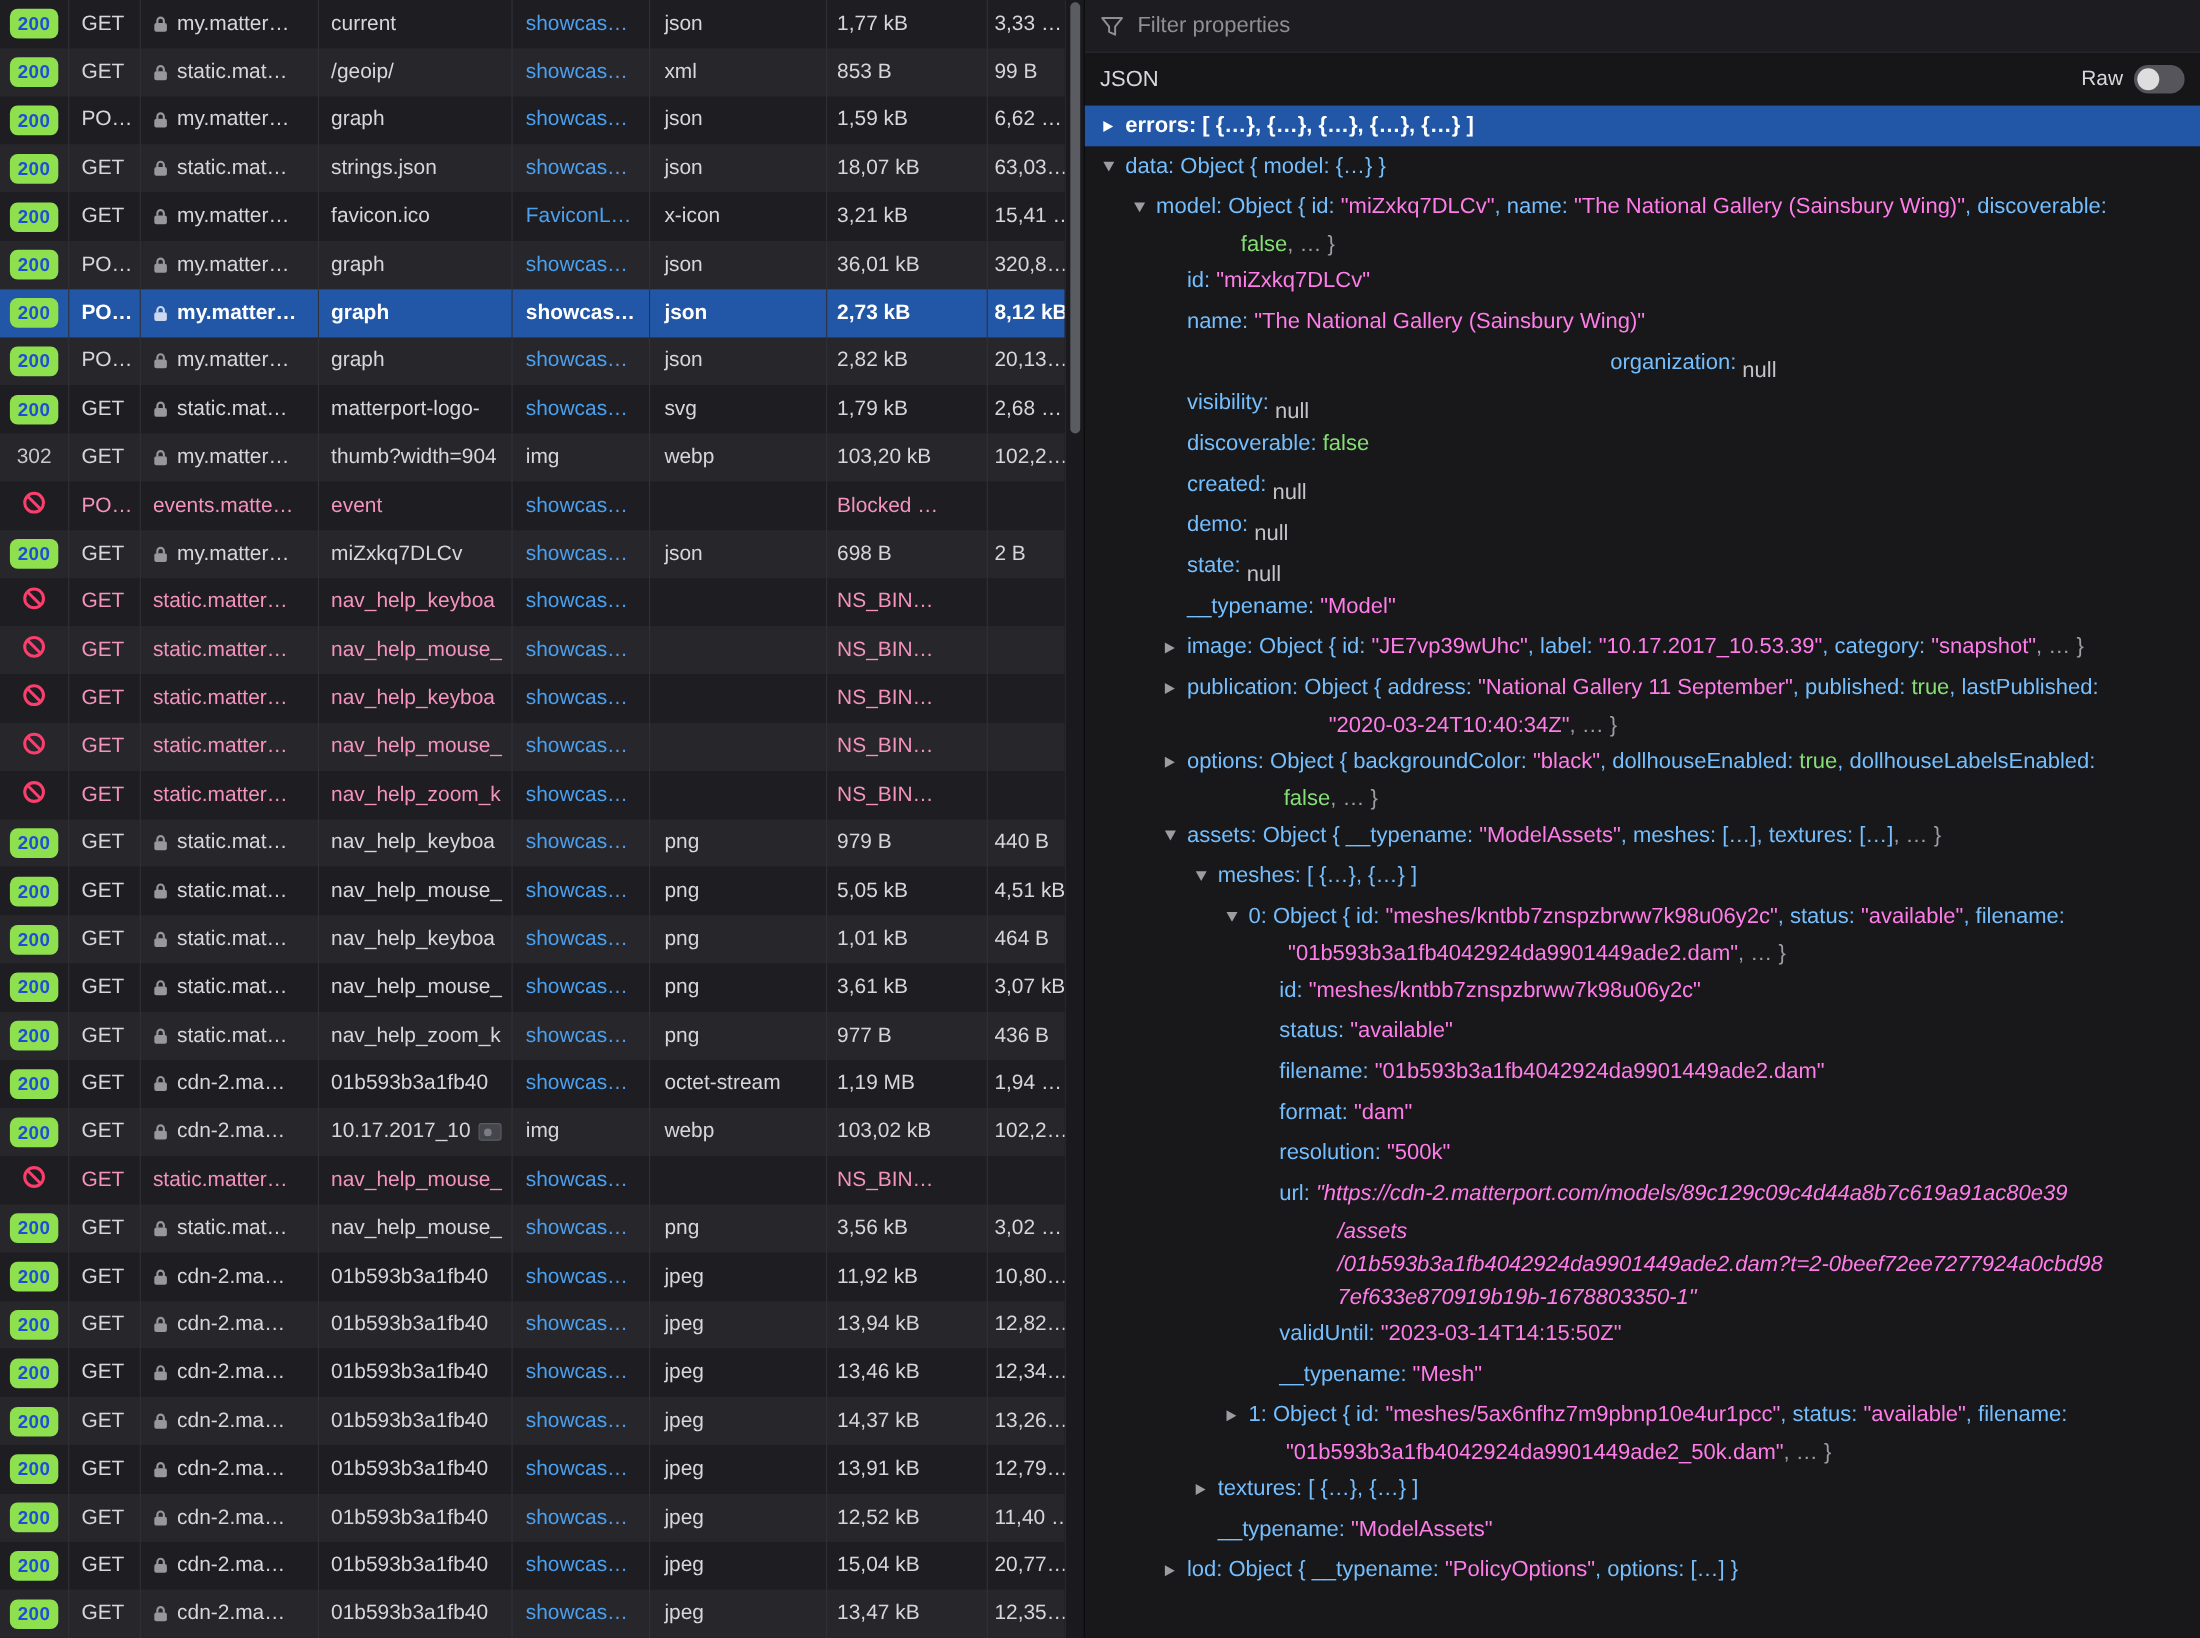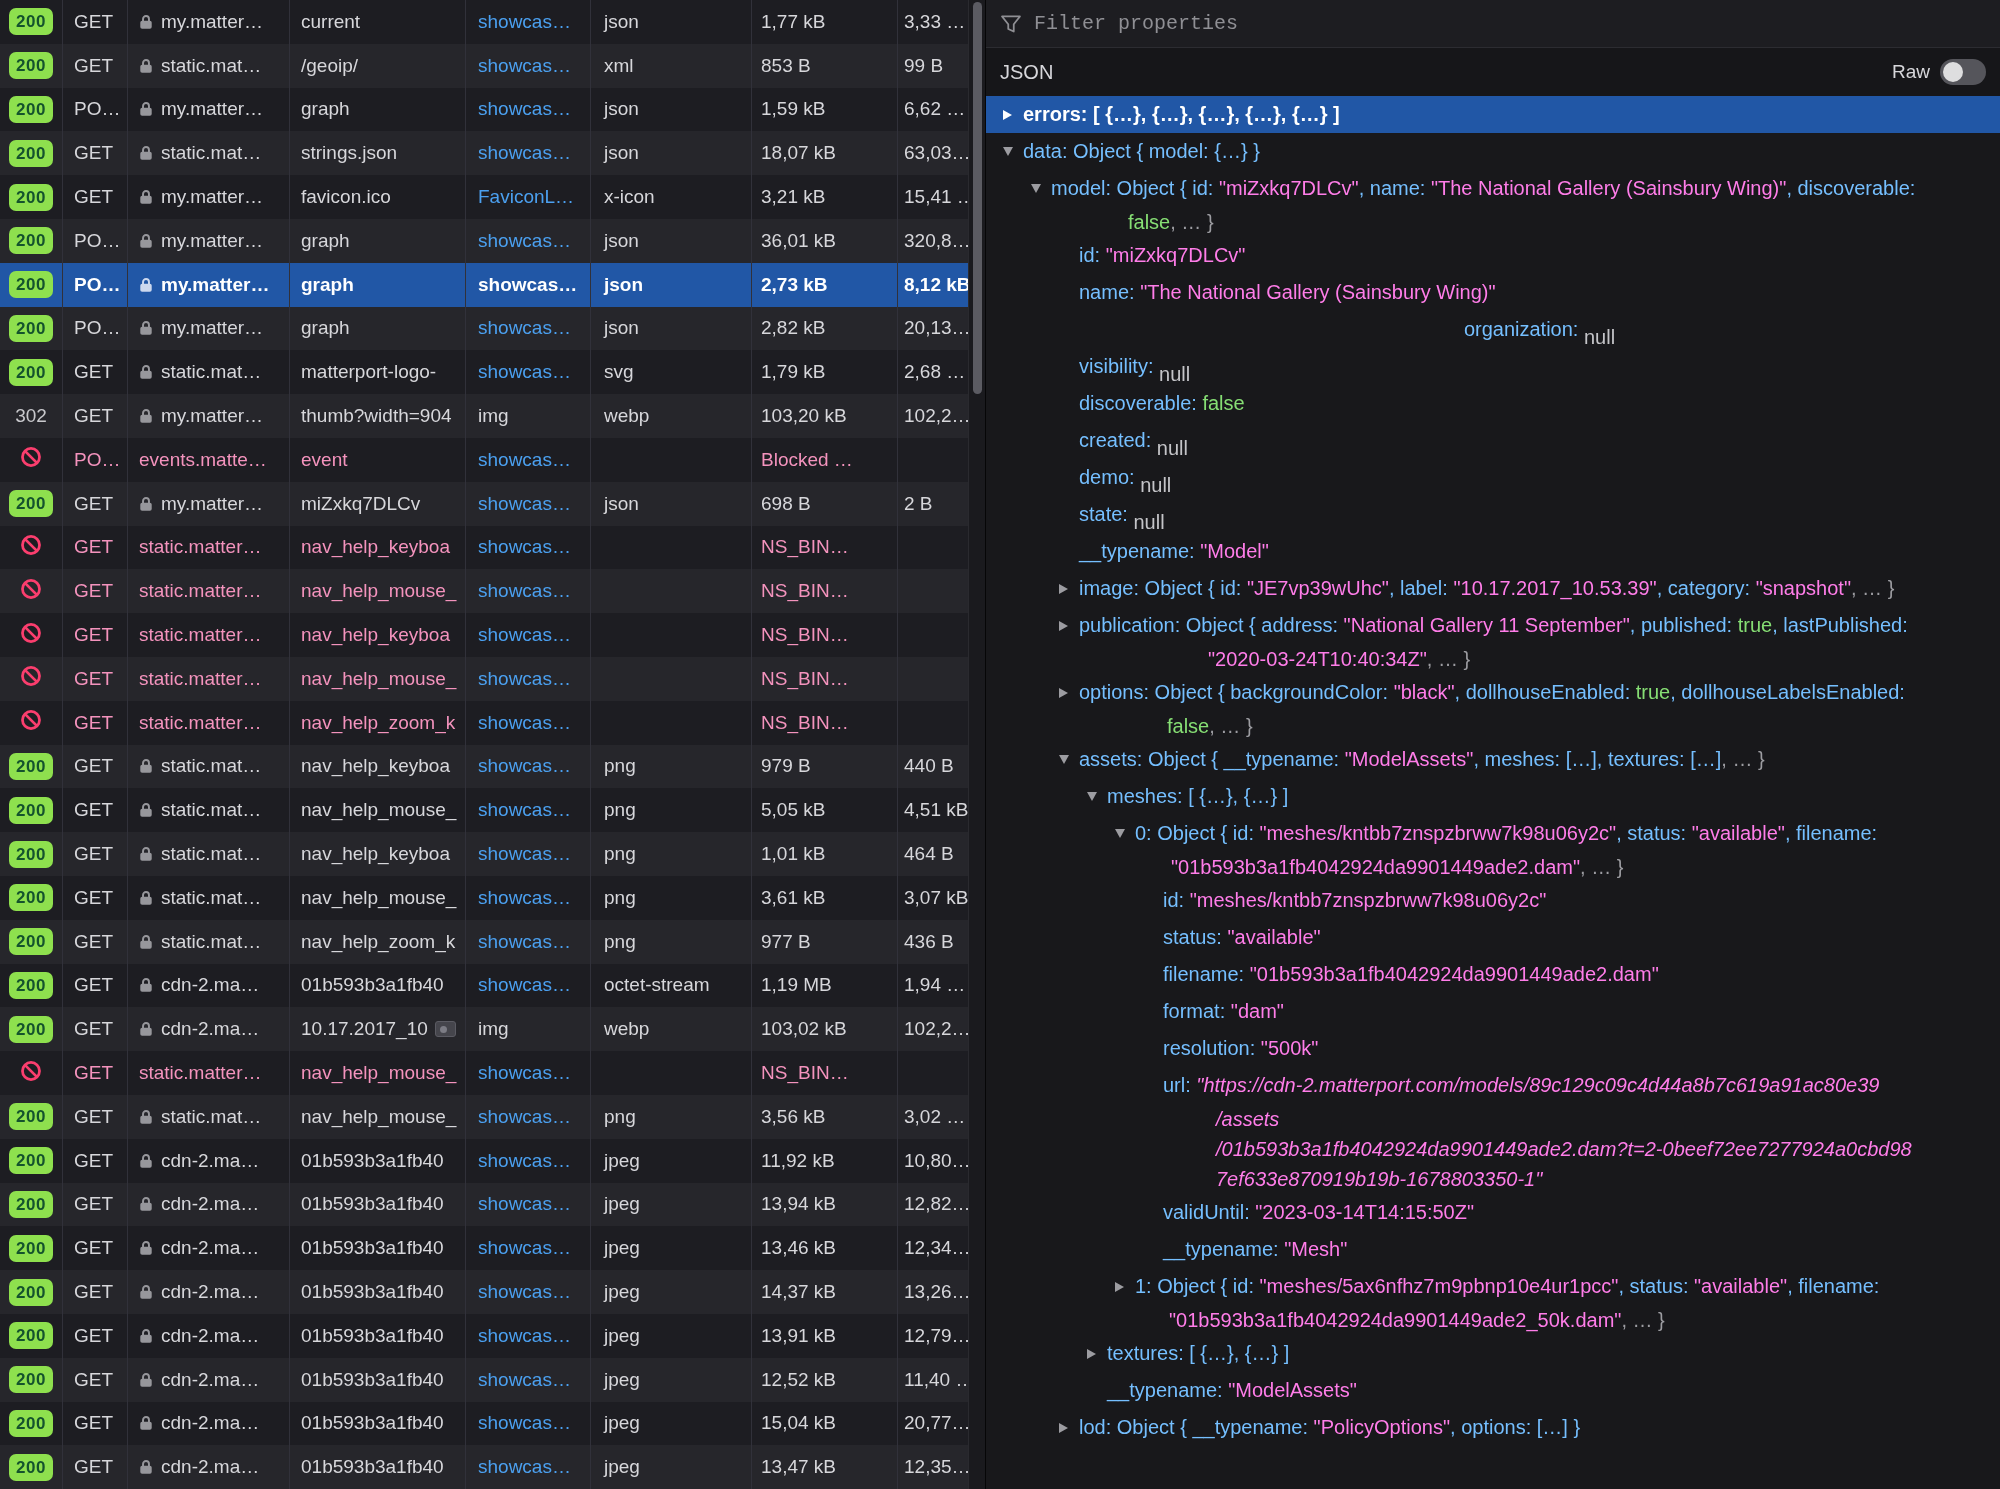--- a/index.html
+++ b/index.html
@@ -16,38 +16,38 @@
   .net-row.selected{background:#2157a6;color:#ffffff;font-weight:700;}
   .cell{height:100%;display:flex;align-items:center;padding:0 10px;border-right:1px solid #31313a;overflow:hidden;white-space:nowrap;flex:none;}
   .c-status{width:63px;justify-content:center;padding:0 4px;}
   .c-method{width:65px;padding-left:11px;}
   .c-domain{width:162px;padding-left:11px;}
   .c-file{width:176px;padding-left:11px;}
   .c-init{width:125px;padding-left:12px;}
   .c-type{width:161px;padding-left:13px;}
   .c-trans{width:146px;padding-left:9px;}
   .c-size{width:70px;padding-left:6px;border-right:none;}
-  .pill{background:#8ee04e;color:#14532d;font-weight:700;font-size:17px;line-height:1;padding:5px 7px;border-radius:7px;letter-spacing:.5px;}
+  .pill{background:#8ee04e;color:#1d4ed8;font-weight:700;font-size:17px;line-height:1;padding:5px 7px;border-radius:7px;letter-spacing:.5px;}
   .st-text{color:#c8c8cc;font-weight:400;}
   .net-row.blocked .cell{color:#f493bd;}
   .net-row .link{color:#4ba0f0;}
   .net-row.selected .link{color:#ffffff;}
   .lock{flex:none;margin-right:8px;color:#97979c;display:inline-flex;}
   .net-row.selected .lock{color:#ccd8ee;}
   .thumb-badge{flex:none;width:21px;height:16px;margin-left:7px;border-radius:3px;background:#45454c;border:1px solid #5b5b63;position:relative;}
   .thumb-badge::after{content:"";position:absolute;left:4px;top:4px;width:7px;height:7px;border-radius:50%;background:#7c7c85;}
   
   .net-scroll-track{position:absolute;right:0;top:0;width:17px;height:1489px;background:#1a1a1e;border-left:1px solid #2a2a2f;}
   .net-scroll-thumb{position:absolute;left:4px;top:2px;width:9px;height:392px;border-radius:5px;background:#5b5b62;}
 
   
   .detail-panel{width:1015px;height:1489px;flex:none;background:#18181b;border-left:1px solid #060607;overflow:hidden;}
   .filter-bar{height:48px;display:flex;align-items:center;padding:0 14px;background:#1d1d21;border-bottom:1px solid #2c2c31;}
   .filter-bar svg{flex:none;margin-right:10px;}
-  .filter-input{flex:1;background:transparent;border:none;outline:none;color:#0ea5e9;font-size:20px;font-family:Liberation Mono, monospace;}
+  .filter-input{flex:1;background:transparent;border:none;outline:none;color:#0ea5e9;font-size:20px;font-family:Liberation Sans, sans-serif;}
   .filter-input::placeholder{color:#8f8f94;}
   .json-bar{height:48px;display:flex;align-items:center;background:#161619;padding:0 14px;}
   .json-tab{color:#d7d7db;font-size:20px;}
   .raw-wrap{margin-left:auto;display:flex;align-items:center;gap:10px;}
   .raw-label{color:#d7d7db;font-size:19px;}
   .toggle{width:46px;height:26px;border-radius:13px;background:#55555b;position:relative;display:inline-block;}
   .toggle .knob{position:absolute;left:3px;top:3px;width:20px;height:20px;border-radius:50%;background:#dededf;}
 
   .tree{width:100%;}
   .tree-row{height:37px;line-height:37px;white-space:pre;overflow:hidden;font-size:20px;display:flex;align-items:center;}

